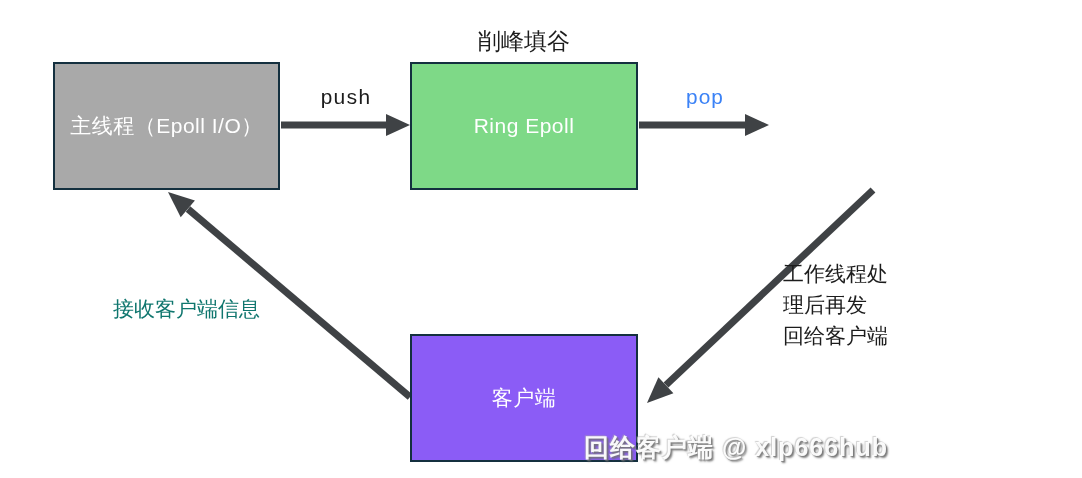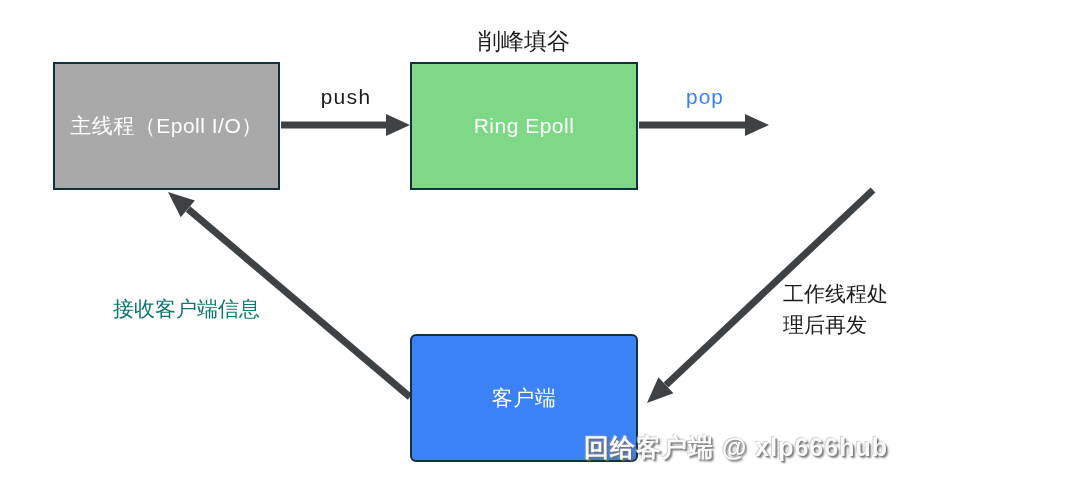--- a/index.html
+++ b/index.html
@@ -18,21 +18,21 @@
   .box-worker{left:770px;top:62px; width:228px;height:128px;}
   .box-client{left:410px;top:334px;width:228px;height:128px;}
   .diagram-title{
     position:absolute;left:410px;top:26px;width:228px;text-align:center;
     font-size:23px;color:#1c1c1c;
   }
   .edge-label{position:absolute;font-size:21px;color:#1c1c1c;font-family:Liberation Mono, monospace;}
   .lbl-push{left:281px;top:87px;width:129px;text-align:center;}
   .lbl-pop {left:639px;top:87px;width:131px;text-align:center;}
   .lbl-recv{left:113px;top:295px;}
-  .lbl-back{left:783px;top:280px;line-height:31px;}
+  .lbl-back{left:783px;top:260px;line-height:31px;}
   .watermark{
     position:absolute;right:20px;top:431px;font-size:25px;font-weight:700;
     letter-spacing:1px;color:rgba(255,255,255,0.95);
     text-shadow:2px 2px 2px rgba(110,110,110,0.85),
                 -1px -1px 1px rgba(170,170,170,0.55),
                  1px 1px 0 rgba(130,130,130,0.6);
   }
 </style>
 </head>
 <body>
@@ -58,27 +58,28 @@
 
   <div class="box box-main" style="background-color: rgb(169, 169, 169); border-color: rgb(20, 48, 63); color: rgb(255, 255, 255);">
     <span>主线程（Epoll I/O）</span>
   </div>
 
   <div class="box box-ring" style="background-color: rgb(126, 217, 135); border-color: rgb(20, 48, 63); color: rgb(255, 255, 255);">
     <span>Ring Epoll</span>
   </div>
 
 
-  <div class="box box-client" style="background-color: #3b82f6; border-color: rgb(20, 48, 63); color: rgb(255, 255, 255); border-radius: 6px;">
+  <div class="box box-client" style="background-color: #8b5cf6; border-color: rgb(20, 48, 63); color: rgb(255, 255, 255);">
     <span>客户端</span>
   </div>
 
   <div class="edge-label lbl-push" style="color: rgb(28, 28, 28);">push</div>
   <div class="edge-label lbl-pop" style="color: #3b82f6;">pop</div>
   <div class="edge-label lbl-recv" style="color: #0f766e;">接收客户端信息</div>
 
   <div class="edge-label lbl-back" style="color: rgb(28, 28, 28);">
     <div>工作线程处理后再发</div>
+    <div>回给客户端</div>
   </div>
 
   <div class="watermark">回给客户端 @ xlp666hub</div>
 
 </div>
 
 </body></html>

